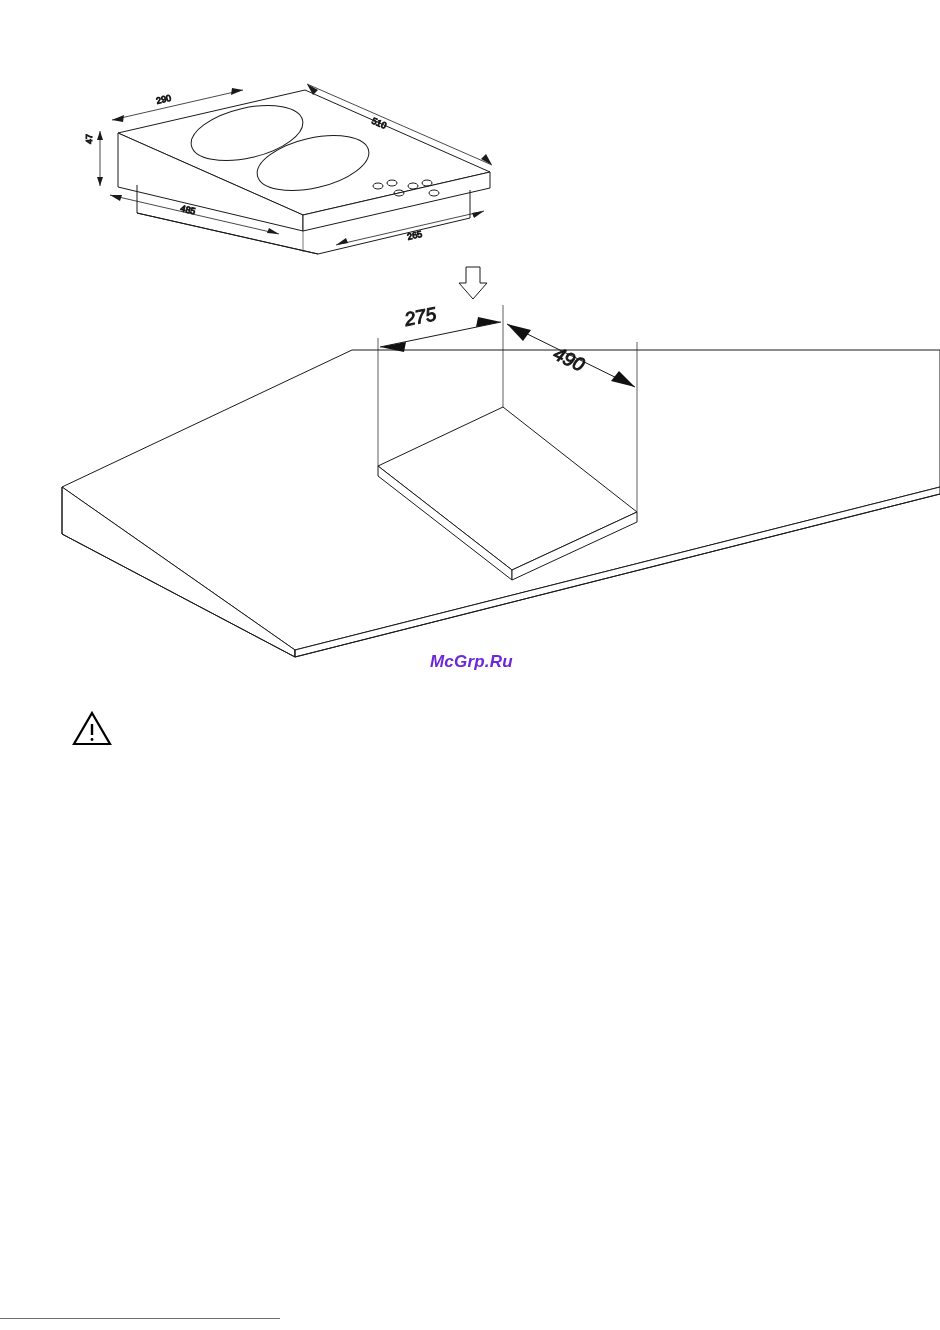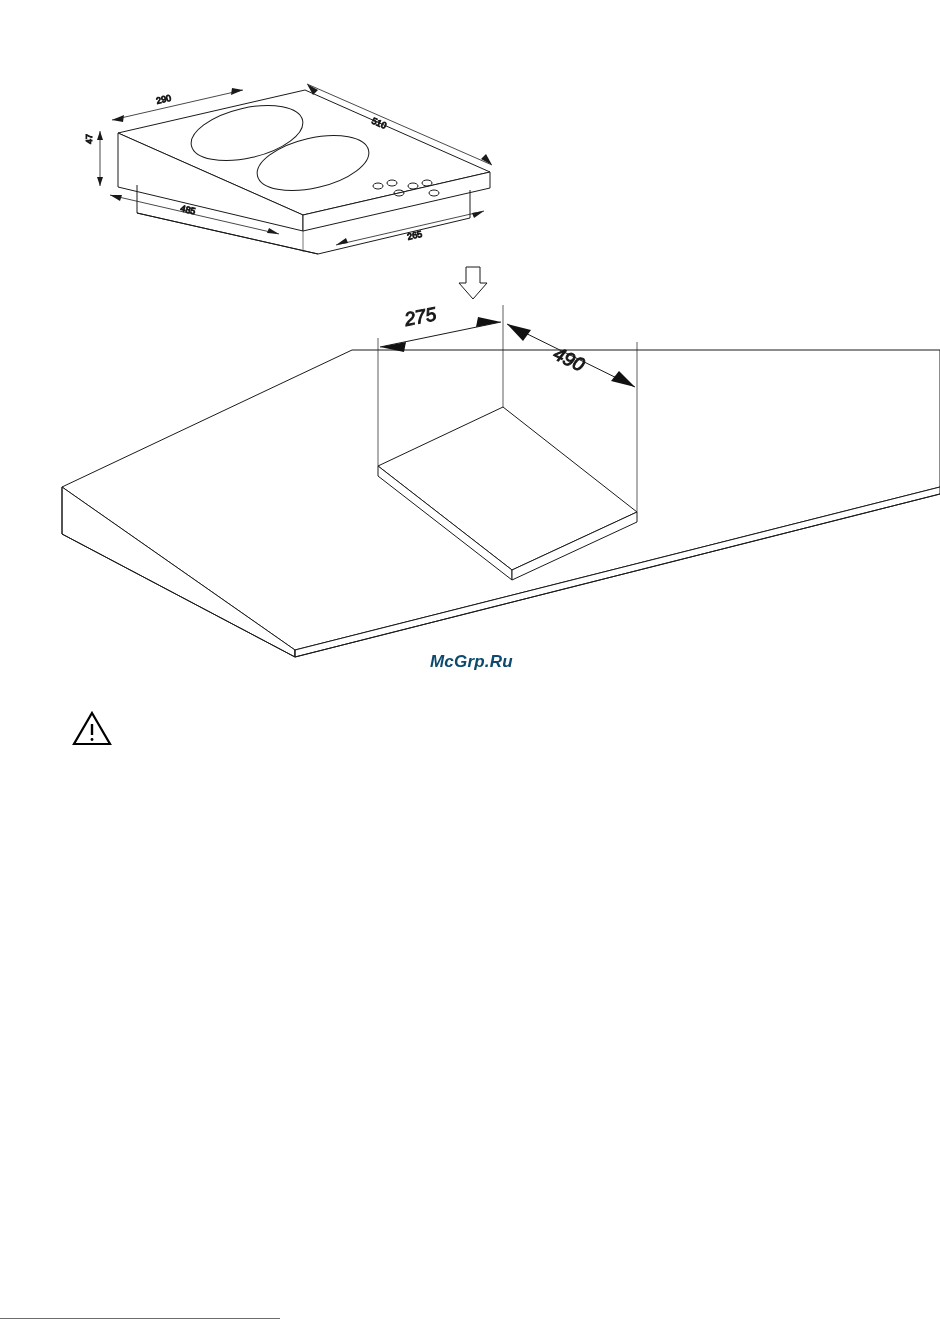--- a/index.html
+++ b/index.html
@@ -41,21 +41,21 @@
     fill: #111111;
   }
   .watermark {
     position: absolute;
     left: 430px;
     top: 652px;
     font-family: "Liberation Sans", sans-serif;
     font-size: 17px;
     font-style: italic;
     font-weight: bold;
-    color: #0c4a6e;
+    color: #6d28d9;
     letter-spacing: 0.2px;
   }
   .footer-rule {
     position: absolute;
     left: 0;
     top: 1318px;
     width: 280px;
     height: 0;
     border-top: 1px solid #6d6d6d;
   }

